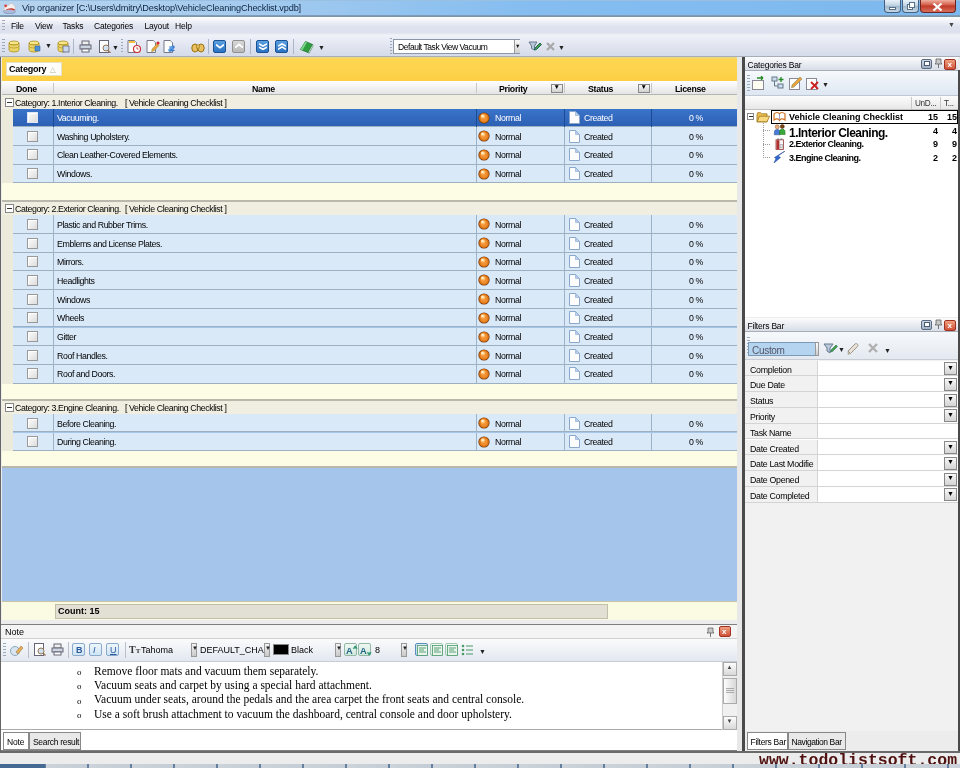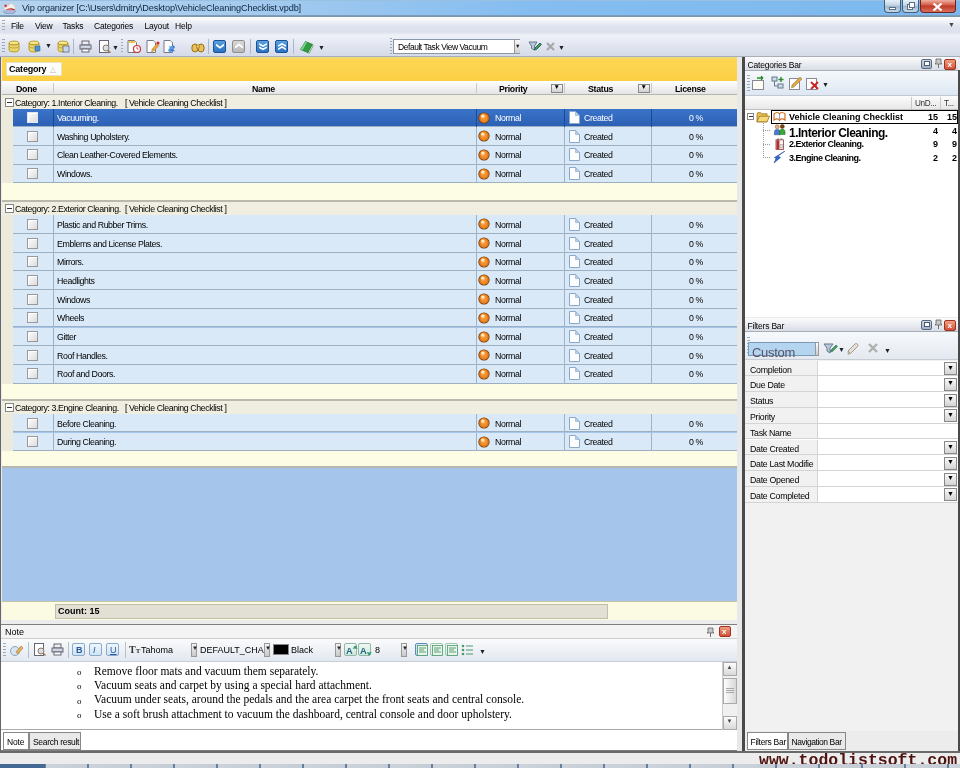--- a/index.html
+++ b/index.html
@@ -815,21 +815,21 @@
     <svg width="9" height="11" viewBox="0 0 9 11">
       <path d="M2 1 L7 1 L7 5 L8 6 L1 6 L2 5 Z" fill="#c8c8c8" stroke="#555" stroke-width="0.7"></path>
       <line x1="4.5" y1="6" x2="4.5" y2="10" stroke="#555" stroke-width="0.8"></line>
     </svg>
   </div>
 <div class="ab" style="left:944px;top:320px;width:12px;height:11px;background:linear-gradient(#f0a080,#d05038);border:1px solid #a03020;border-radius:2px;box-sizing:border-box;"></div>
 <div class="tx" style="left:947.5px;top:320.5px;font-size:8px;font-weight:bold;color:#fff;">x</div>
 <div class="ab" style="left:744.5px;top:332px;width:213.5px;height:28px;background:linear-gradient(#f6f9fc,#e4e9f0);border-bottom:1px solid #c8ccd4;box-sizing:border-box;"></div>
 <div class="ab" style="left:746.5px;top:337px;width:3px;height:18px;background:repeating-linear-gradient(#9ab 0,#9ab 1px,transparent 1px,transparent 3px);"></div>
 <div class="ab" style="left:748px;top:342px;width:68px;height:14px;background:#b4d4f0;border:1px solid #7a9ab8;box-sizing:border-box;"></div>
-<div class="tx" style="left:752px;top:344.5px;font-size:13px;letter-spacing:-0.3px;color:#556;">Custom</div>
+<div class="tx" style="left:752px;top:344.5px;font-size:10px;letter-spacing:-0.3px;color:#556;">Custom</div>
 <div class="ab" style="left:815px;top:342px;width:4px;height:14px;background:linear-gradient(#fff,#ccc);border:1px solid #999;box-sizing:border-box;"></div>
 <div class="ab" style="left:823px;top:341px;width:15px;height:15px;">
     <svg width="15" height="15" viewBox="0 0 15 15">
       <path d="M1 3 L10 3 L7 7 L7 12 L4 10 L4 7 Z" fill="#b8c8dc" stroke="#68788c"></path>
       <path d="M8 9 L13 4 L14.5 5.5 L9.5 10.5 L7.5 11 Z" fill="#48a048" stroke="#266" stroke-width="0.6"></path>
     </svg>
   </div>
 <div class="tx" style="left:838px;top:346px;font-size:7px;color:#222;">▼</div>
 <div class="ab" style="left:847px;top:342px;width:14px;height:13px;">
     <svg width="14" height="13" viewBox="0 0 14 13">

